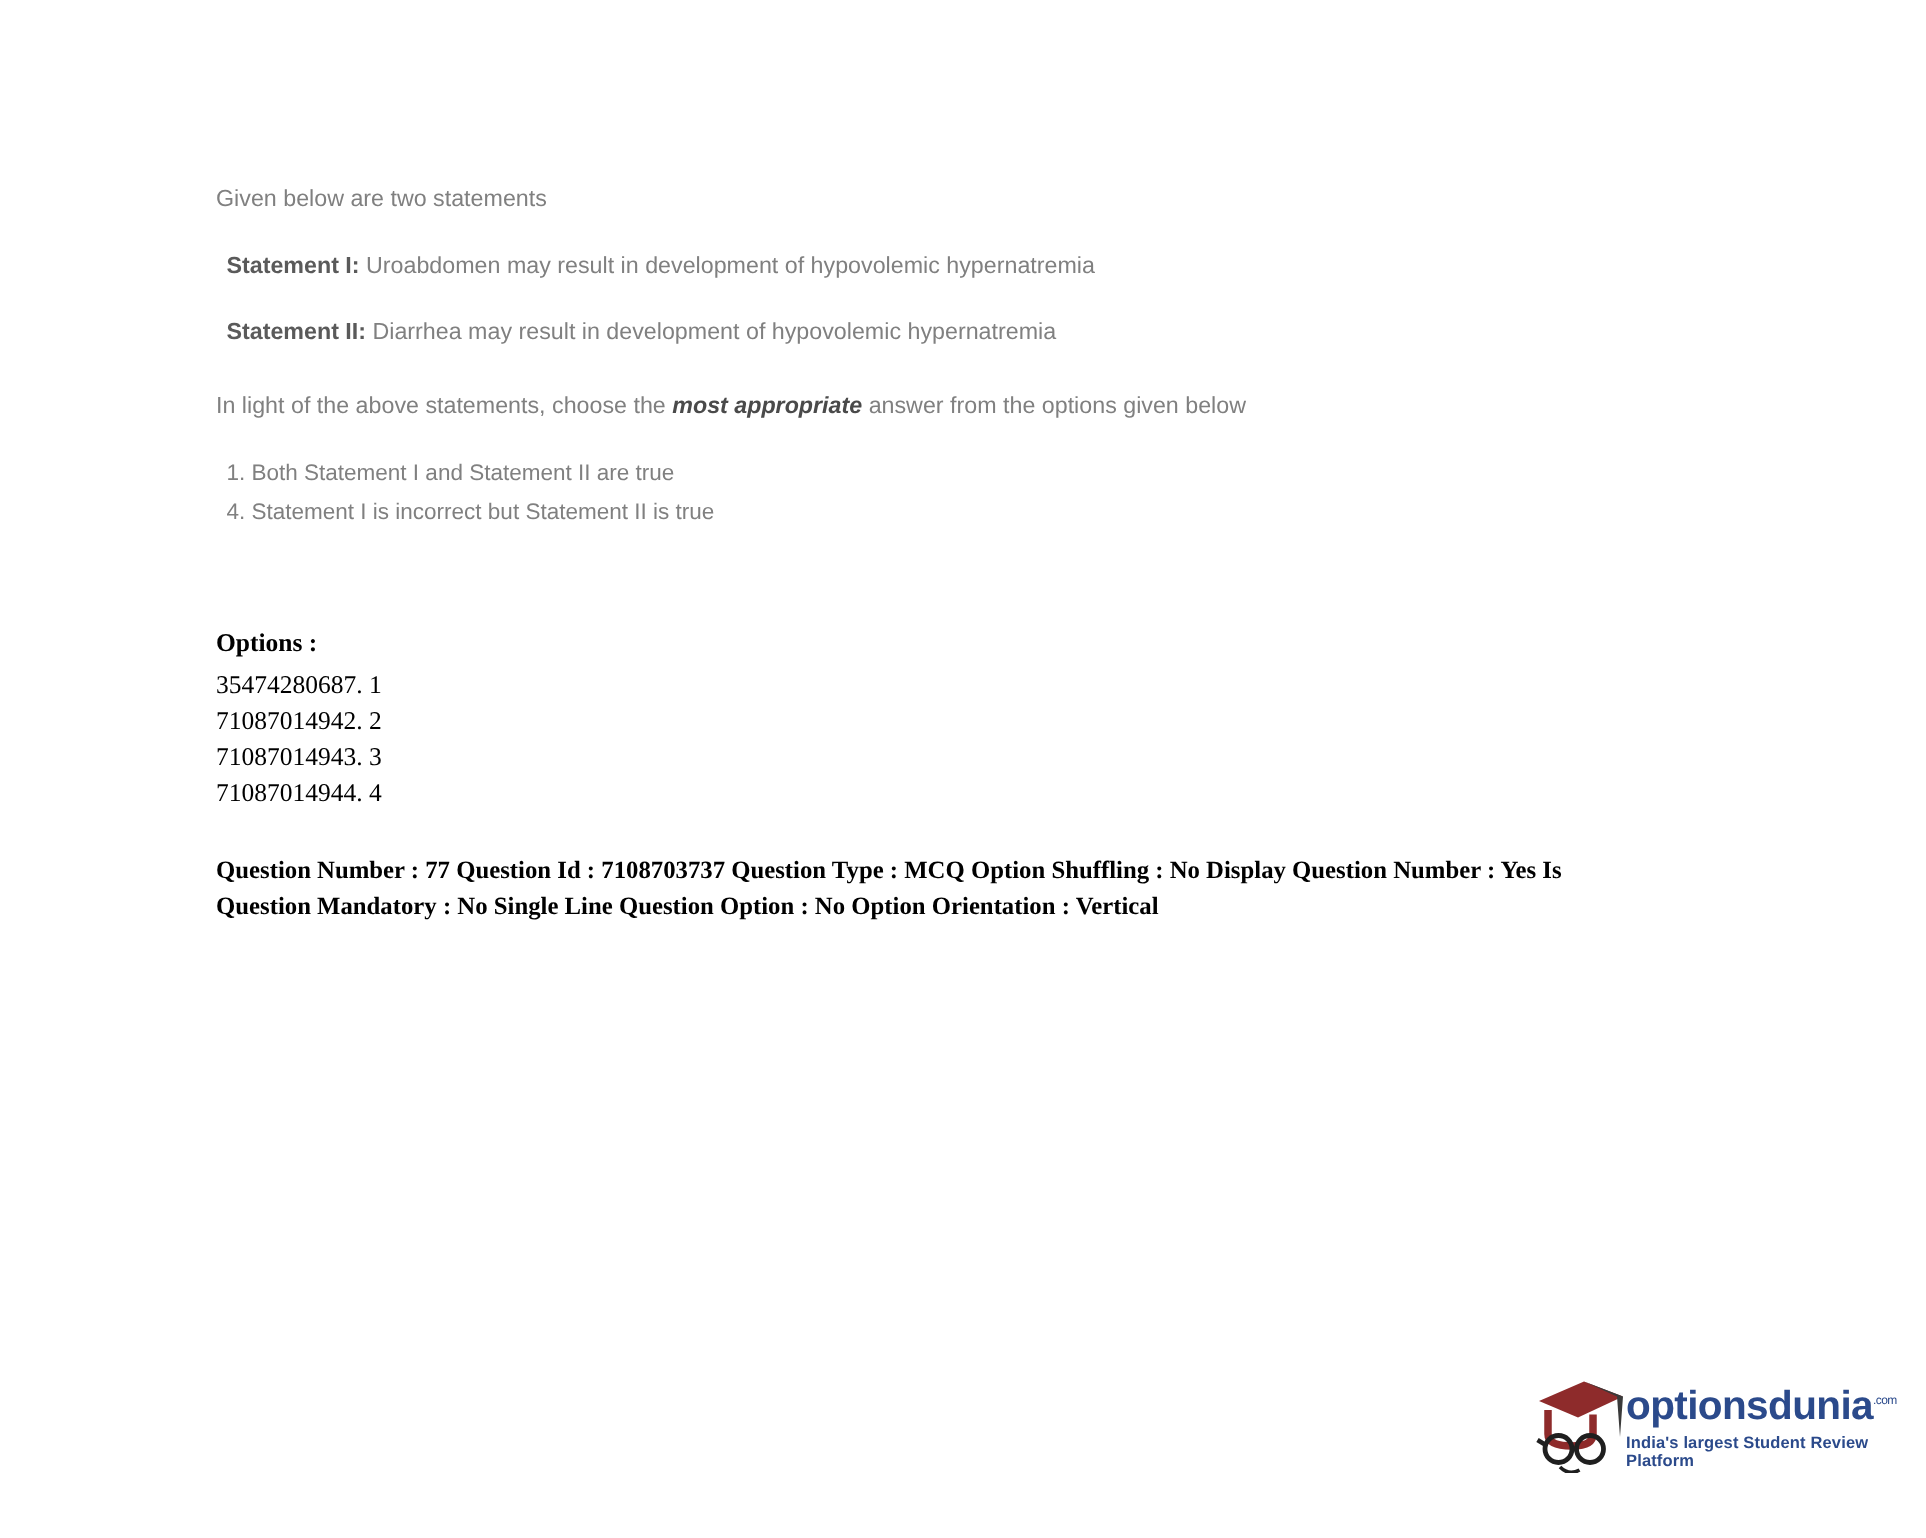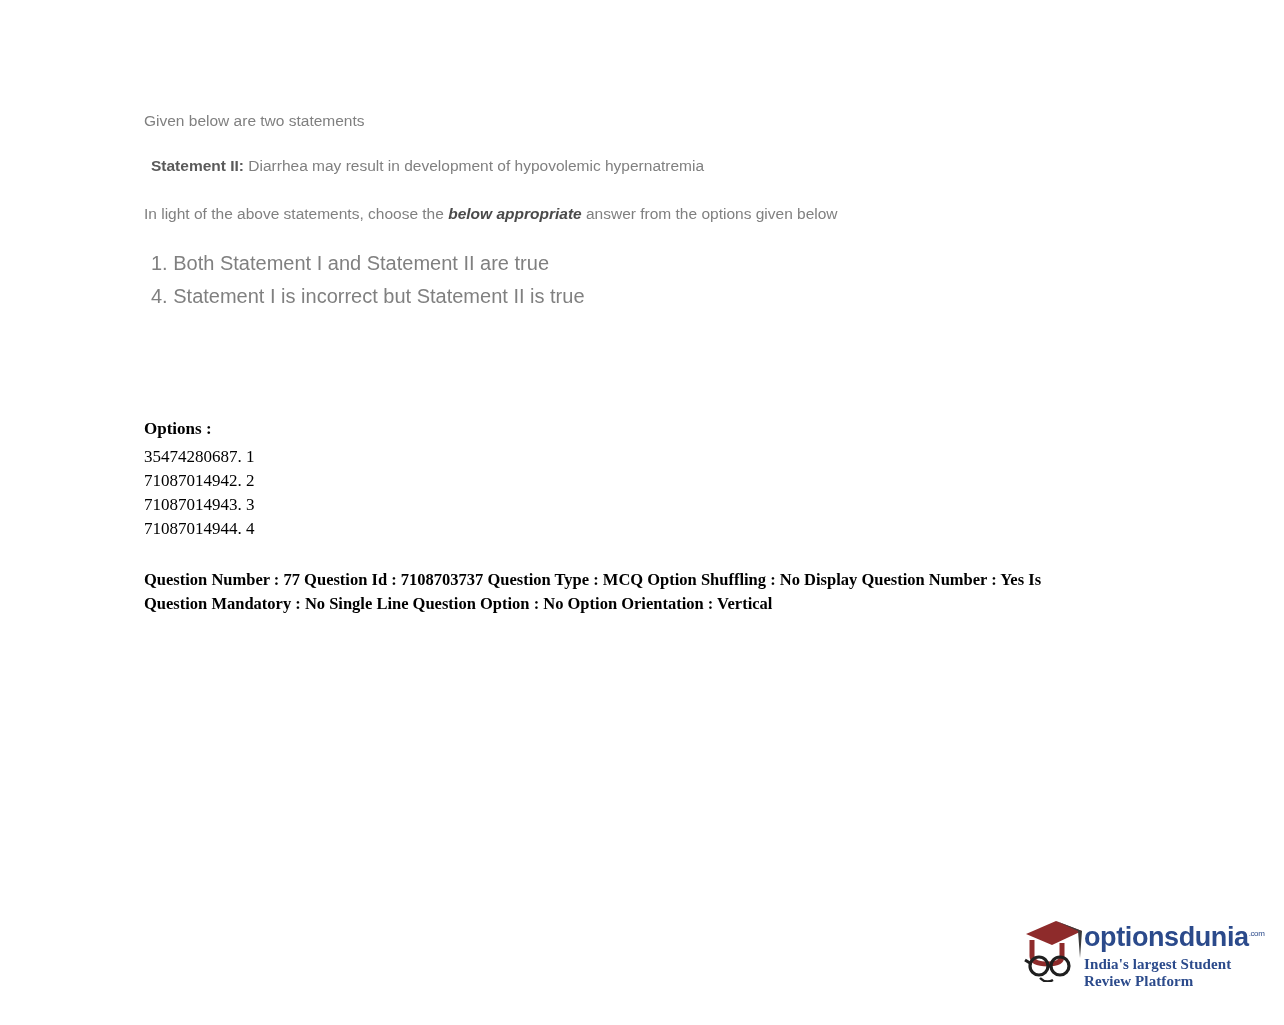--- a/index.html
+++ b/index.html
@@ -29,21 +29,21 @@
     left: 144px;
     top: 112px;
     width: 960px;
   }
 
   .q-intro {
     font-family: "Liberation Sans", sans-serif;
     font-size: 15.5px;
     color: #808080;
     line-height: 1.2;
-    margin: 0 0 26px 0;
+    margin: 12px 0 26px 0;
   }
 
   .q-statement {
     font-family: "Liberation Sans", sans-serif;
     font-size: 15.5px;
     color: #808080;
     line-height: 1.2;
     margin: 0 0 26px 0;
     padding-left: 7px;
   }
@@ -66,21 +66,21 @@
     color: #4a4a4a;
   }
 
   .opt-list {
     margin: 0;
     padding: 0;
     list-style: none;
   }
   .opt-list li {
     font-family: "Liberation Sans", sans-serif;
-    font-size: 20px;
+    font-size: 15px;
     color: #808080;
     line-height: 1.68;
     padding-left: 7px;
   }
 
   
   .options-wrap {
     position: absolute;
     left: 144px;
     top: 419px;
@@ -151,44 +151,47 @@
     color: #2b4a8b;
   }
   .logo-tm {
     font-size: 8px;
     vertical-align: super;
     color: #2b4a8b;
     font-weight: normal;
     text-align: right;
   }
   .logo-tag {
-    font-family: Liberation Serif, serif;
-    font-size: 15px;
+    font-family: Liberation Sans, sans-serif;
+    font-size: 11px;
     font-weight: bold;
     color: #2b4a8b;
     margin-top: 5px;
     letter-spacing: 0.1px;
   }
 </style>
 </head>
 <body>
 
 <div class="page">
 
   <div class="q-block">
 
     <p class="q-intro">Given below are two statements</p>
 
+    <p class="q-statement">
+      <span class="lbl">Statement I:</span><span> Uroabdomen may result in development of hypovolemic hypernatremia</span>
+    </p>
 
     <p class="q-statement">
       <span class="lbl">Statement II:</span><span> Diarrhea may result in development of hypovolemic hypernatremia</span>
     </p>
 
     <p class="q-prompt">
-      <span>In light of the above statements, choose the </span><span class="emph">below appropriate</span><span> answer from the options given below</span>
+      <span>In light of the above statements, choose the </span><span class="emph">most appropriate</span><span> answer from the options given below</span>
     </p>
 
     <ul class="opt-list">
       <li>1. Both Statement I and Statement II are true</li>
       <li>4. Statement I is incorrect but Statement II is true</li>
     </ul>
 
   </div>
 
   <div class="options-wrap">

